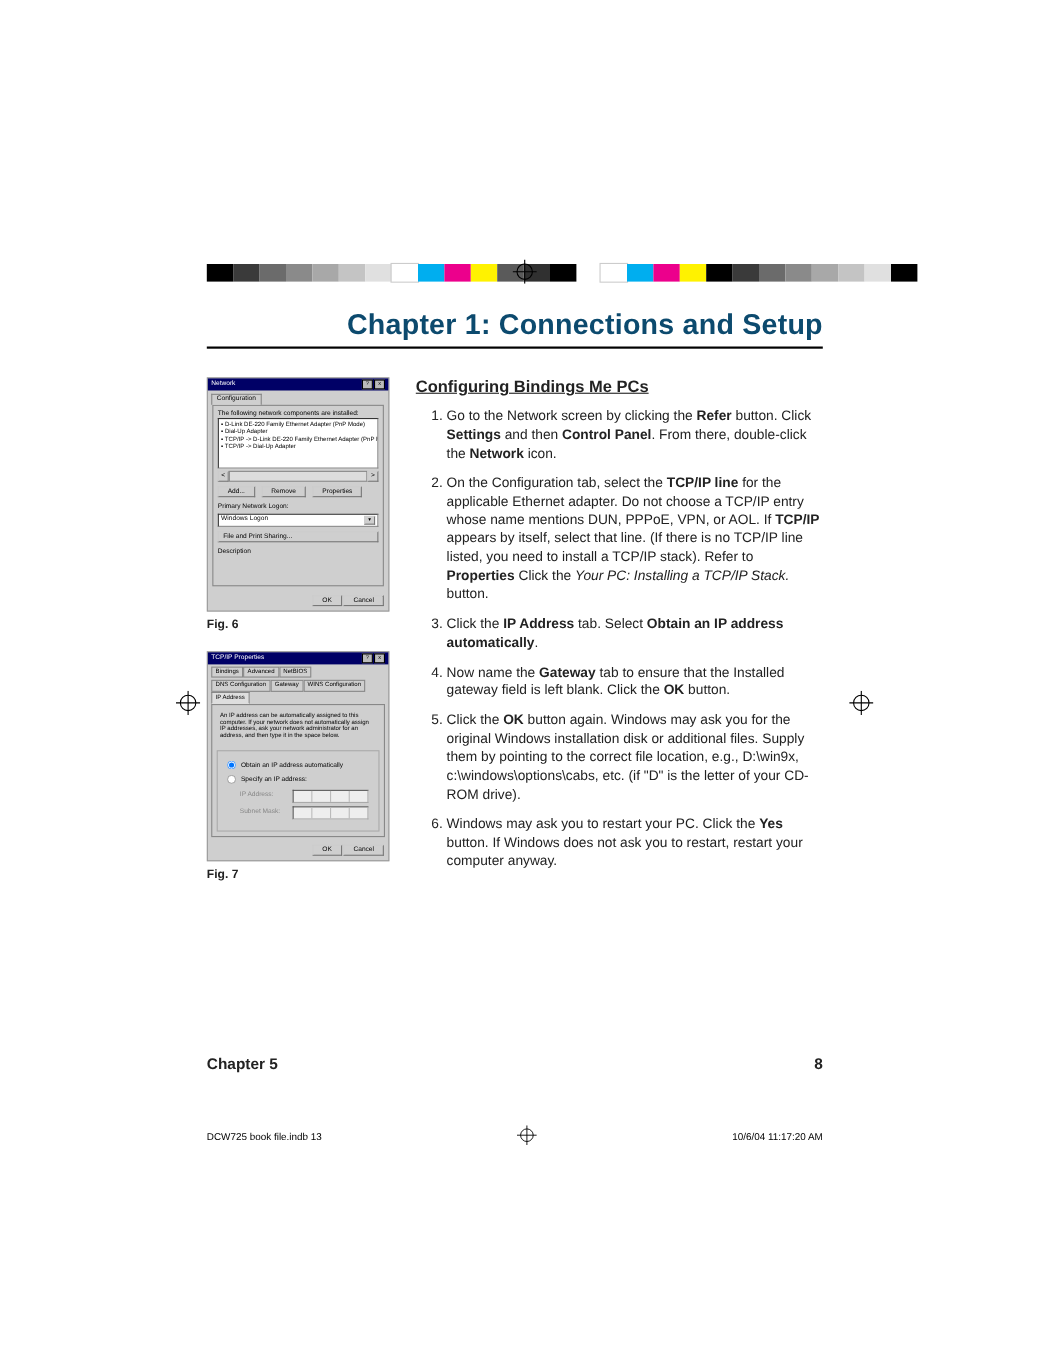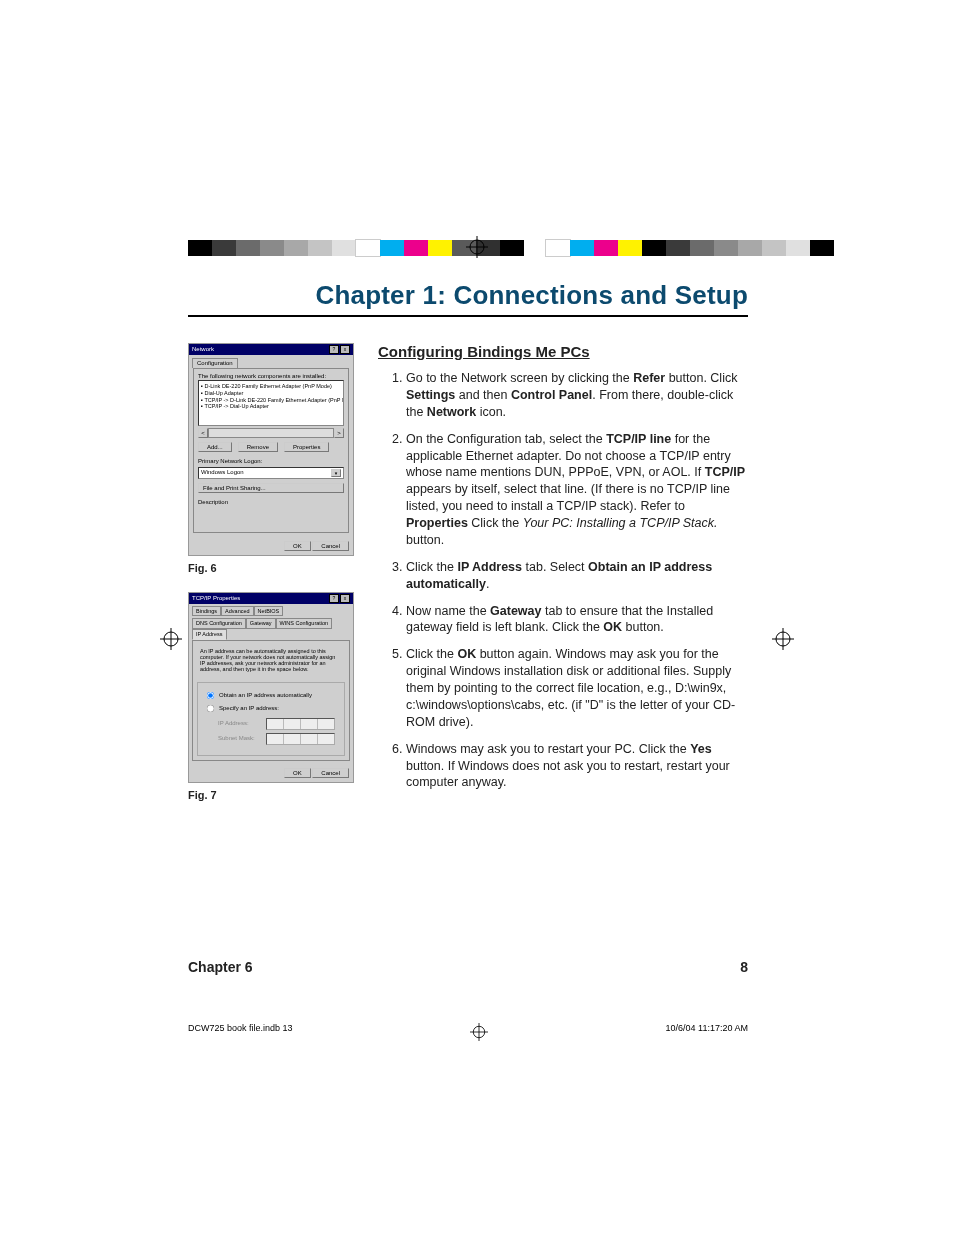--- a/index.html
+++ b/index.html
@@ -142,21 +142,21 @@
   .footer-row {
     display:flex; justify-content:space-between;
     font-weight:700; font-size:14px;
     margin-top: 140px;
     border-top: 0;
   }
 
   .slug {
     width: 560px;
     margin: 48px 0 0 188px;
-    display:flex; justify-content:space-between; 
+    display:flex; justify-content:space-between; align-items:center;
     font-size: 9px; color:#000; font-family: Arial, sans-serif;
     position: relative;
   }
   .slug .reg-svg { width:18px; height:18px; }
 
   
   .side-marks { position:absolute; top:0; left:0; width:954px; height:0; }
 </style>
 </head>
 <body>
@@ -327,21 +327,21 @@
           <li><span>On the Configuration tab, select the </span><b>TCP/IP line</b><span> for the applicable Ethernet adapter. Do not choose a TCP/IP entry whose name mentions DUN, PPPoE, VPN, or AOL. If </span><b>TCP/IP</b><span> appears by itself, select that line. (If there is no TCP/IP line listed, you need to install a TCP/IP stack). Refer to </span><b>Properties</b><span> Click the </span><i>Your PC: Installing a TCP/IP Stack.</i><span> button.</span></li>
           <li><span>Click the </span><b>IP Address</b><span> tab. Select </span><b>Obtain an IP address automatically</b><span>.</span></li>
           <li><span>Now name the </span><b>Gateway</b><span> tab to ensure that the Installed gateway field is left blank. Click the </span><b>OK</b><span> button.</span></li>
           <li><span>Click the </span><b>OK</b><span> button again. Windows may ask you for the original Windows installation disk or additional files. Supply them by pointing to the correct file location, e.g., D:\win9x, c:\windows\options\cabs, etc. (if "D" is the letter of your CD-ROM drive).</span></li>
           <li><span>Windows may ask you to restart your PC. Click the </span><b>Yes</b><span> button. If Windows does not ask you to restart, restart your computer anyway.</span></li>
         </ol>
     </div>
   </div>
 
   <div class="footer-row">
-    <span>Chapter 6</span>
+    <span>Chapter 5</span>
     <span>8</span>
   </div>
 </div>
 
 <div class="slug">
   <span>DCW725 book file.indb   13</span>
   <span>
     <svg class="reg-svg" viewBox="0 0 22 22">
         <circle cx="11" cy="11" r="7" fill="none" stroke="#000"></circle>
         <line x1="11" y1="0" x2="11" y2="22" stroke="#000"></line>

